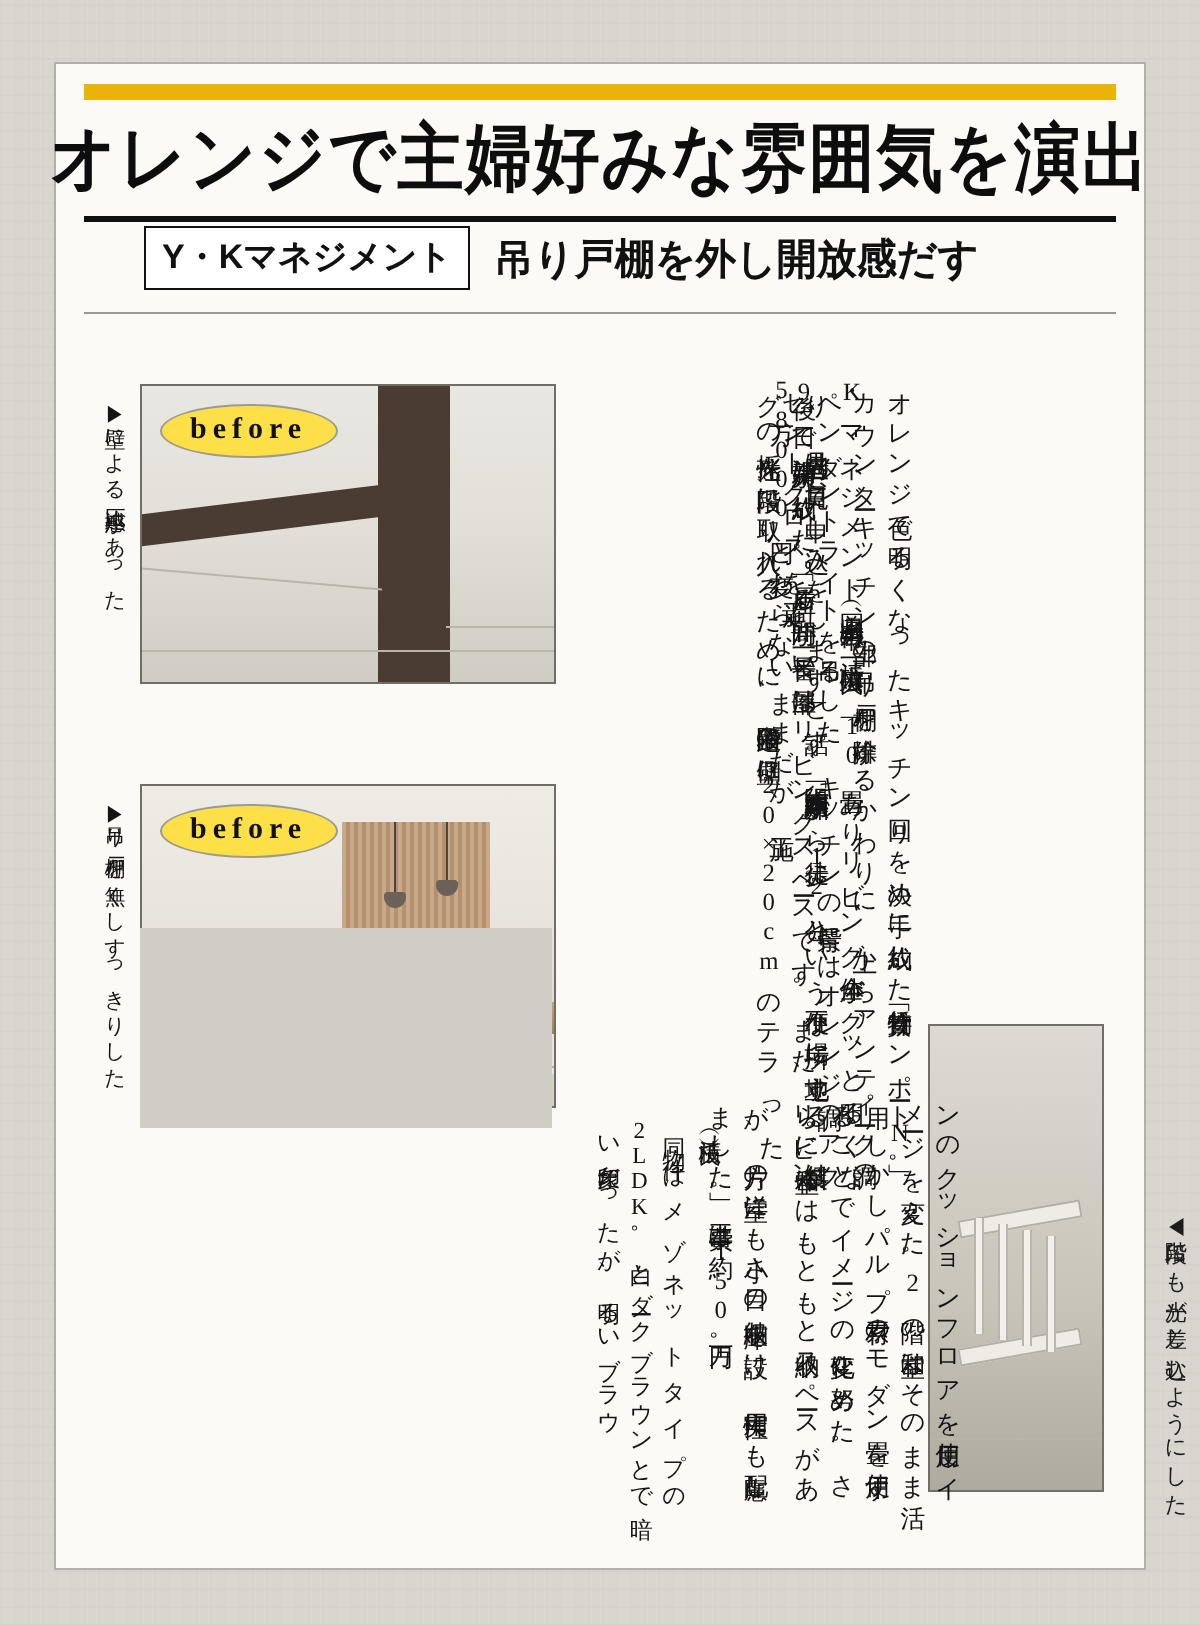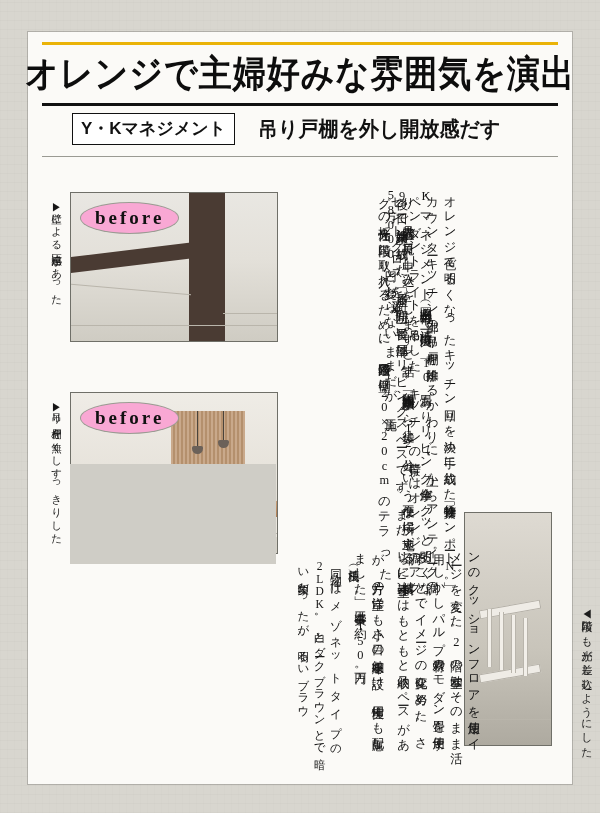--- a/index.html
+++ b/index.html
@@ -38,21 +38,21 @@
     box-shadow: 0 0 0 1px rgba(0,0,0,.18);
   }
 
   
   .headline-wrap {
     position: absolute;
     left: 14px;
     top: 10px;
     width: 516px;
     height: 58px;
-    border-top: 3px solid #eab308;
+    border-top: 8px solid #eab308;
     border-bottom: 3px solid #111;
     display: flex;
     align-items: center;
     justify-content: center;
   }
   .headline {
     font-family: "Liberation Sans", sans-serif;
     font-weight: bold;
     font-size: 33px;
     letter-spacing: 1px;
@@ -63,21 +63,20 @@
 
   
   .subrow {
     position: absolute;
     left: 44px;
     top: 80px;
     width: 470px;
     height: 34px;
     display: flex;
     align-items: center;
-    gap: 11px;
   }
   .company-box {
     border: 1.6px solid #111;
     padding: 3px 8px 4px 8px;
     font-family: "Liberation Sans", sans-serif;
     font-size: 17px;
     font-weight: bold;
     color: #111;
     background: #fff;
     letter-spacing: 0px;
@@ -139,25 +138,25 @@
   .photo {
     position: absolute;
     border: 1px solid #6f6f68;
     overflow: hidden;
     background: #cfcdc6;
   }
   .photo .label {
     position: absolute;
     left: 10px;
     top: 10px;
-    background: #f9a8d4;
+    background: #fde047;
     color: #111;
     font-family: "Liberation Serif", serif;
     font-weight: bold;
-    font-size: 19px;
+    font-size: 15px;
     letter-spacing: 3px;
     padding: 4px 14px;
     border-radius: 50%/50%;
     box-shadow: 0 0 0 1px #9b9b93;
   }
 
   
   .ph-before-bg {
     position: absolute; inset: 0;
     background:

